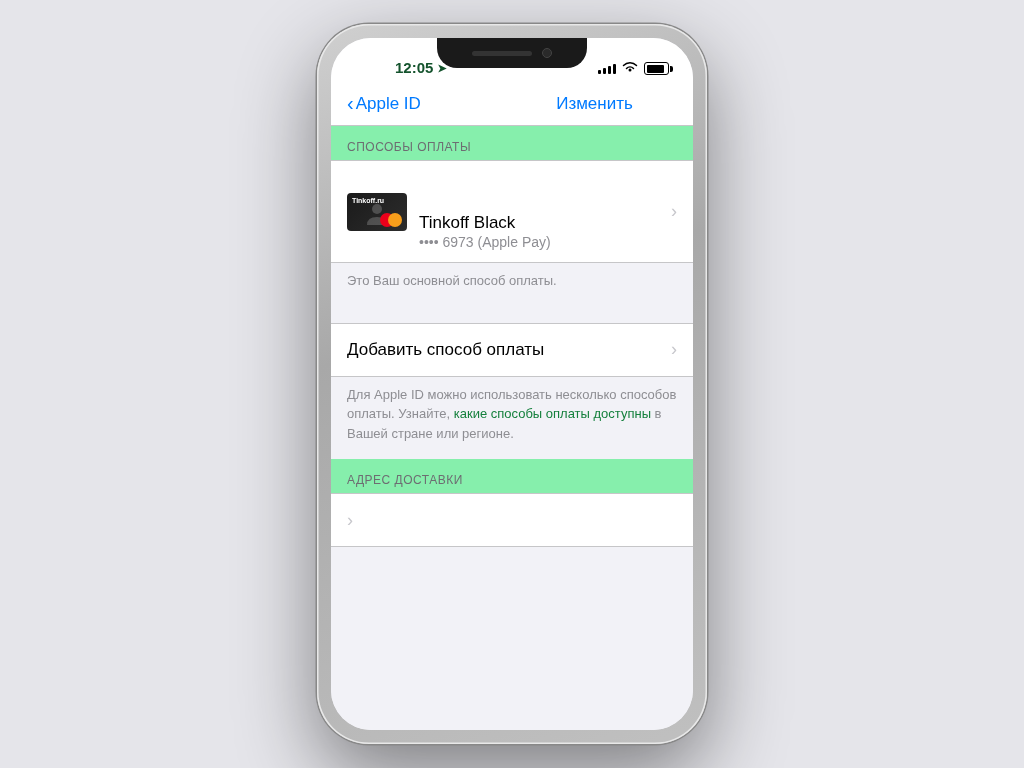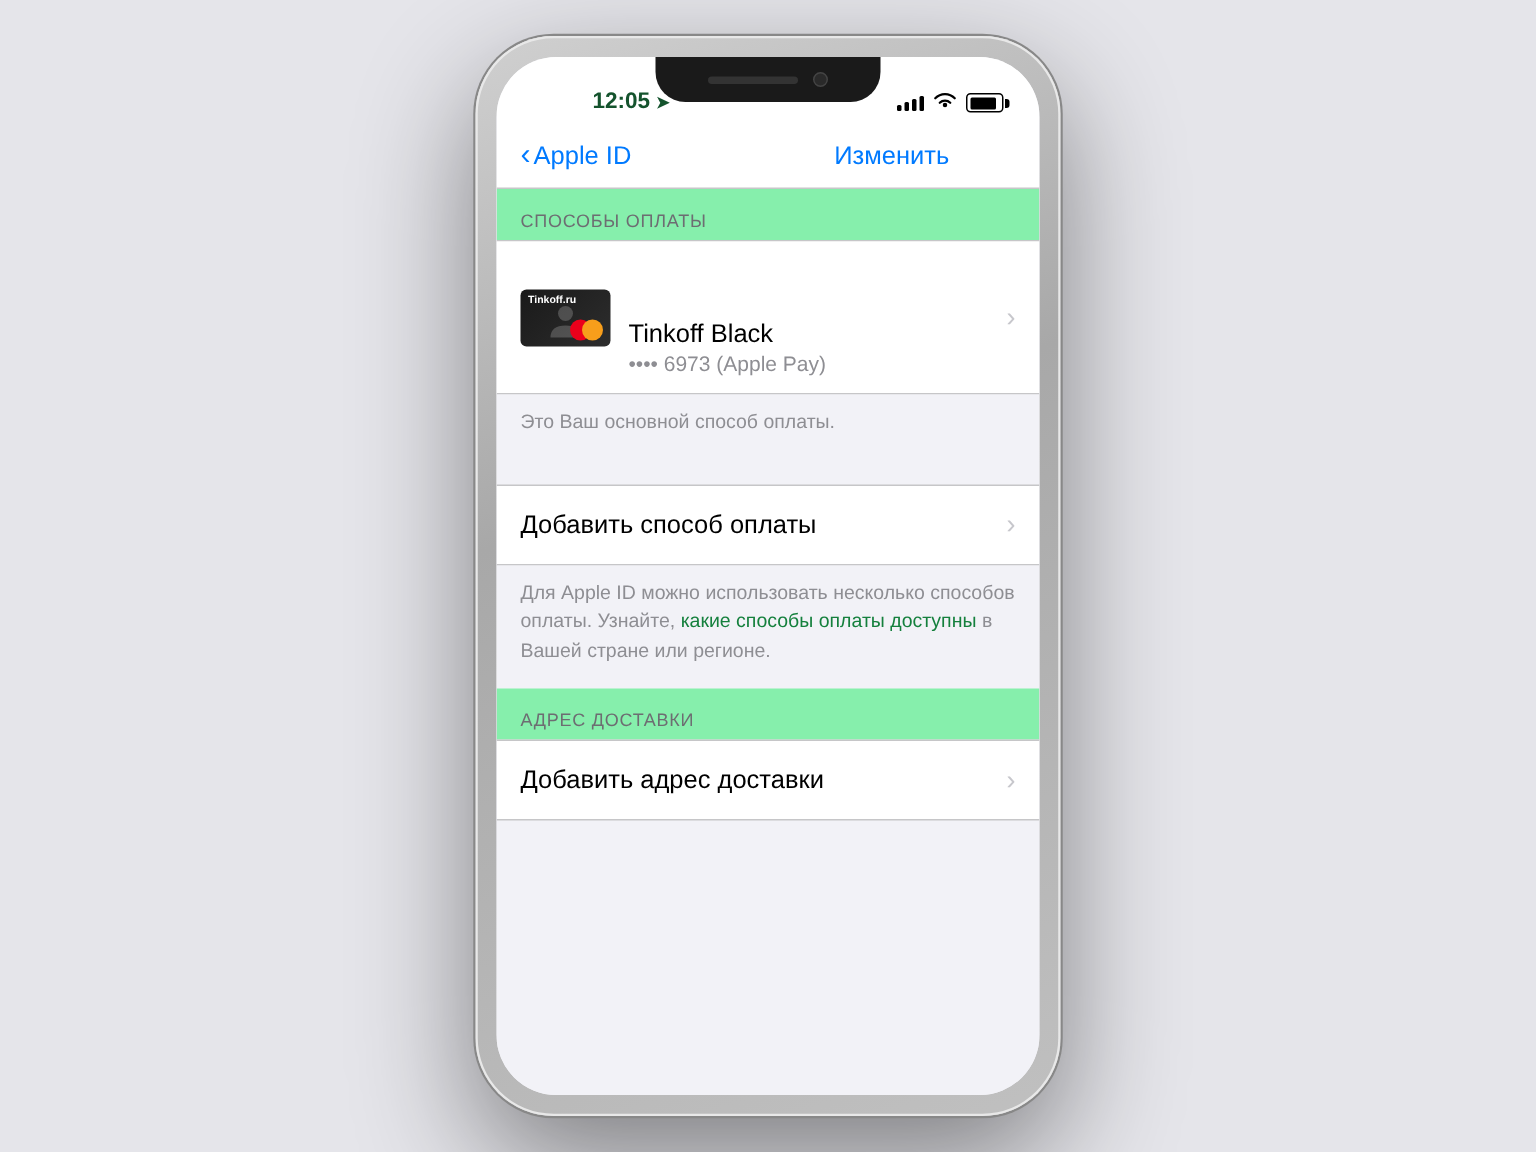--- a/index.html
+++ b/index.html
@@ -431,23 +431,20 @@
       <div class="section-footer">
         <span>Для Apple ID можно использовать несколько способов оплаты. Узнайте, </span><span class="section-footer-link">какие способы оплаты доступны</span><span> в Вашей стране или регионе.</span>
       </div>
 
       <div class="section-header">
         <span>АДРЕС ДОСТАВКИ</span>
       </div>
 
       <div class="list-group">
         <div class="add-item">
-          <div class="add-item-title">
-            <span>Добавить адрес доставки</span>
-          </div>
           <span class="chevron-right">›</span>
         </div>
       </div>
 
 
     </div>
 
   </div>
 </div>
 

